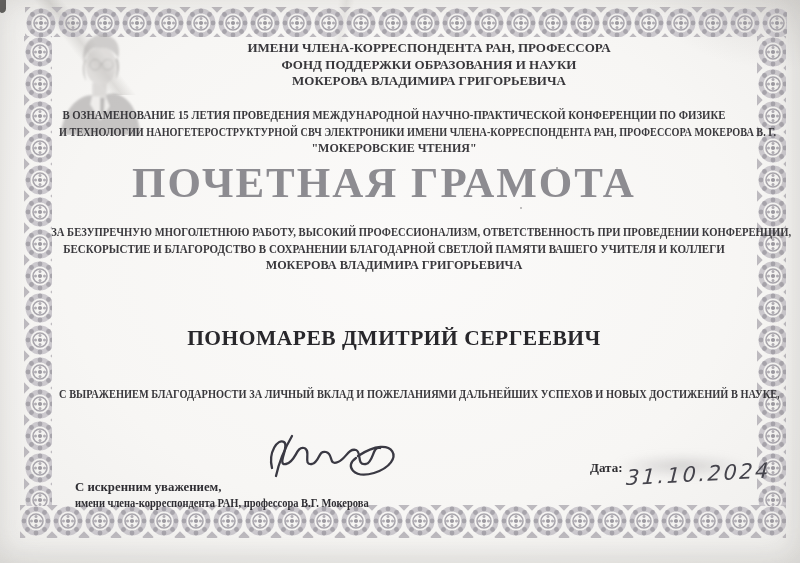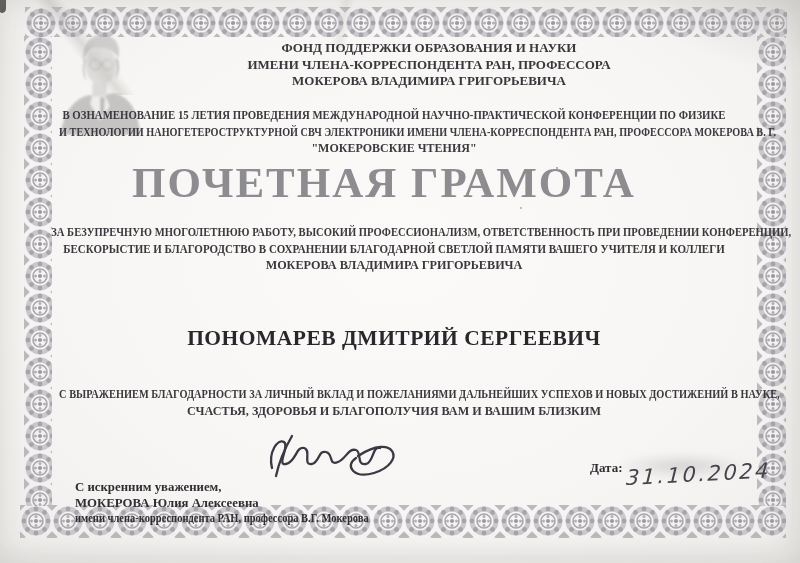--- a/index.html
+++ b/index.html
@@ -130,22 +130,22 @@
       <path d="M28,32 C25,12 39,2 50,4 C61,6 67,15 64,28 C58,20 52,16 45,18 C37,15 31,21 28,32 Z" fill="#aeabaa"></path>
       <path d="M29,30 C26,38 27,46 31,52 C28,43 28,35 31,29 Z" fill="#8f8c8a"></path>
       <path d="M63,28 C66,36 65,44 61,50 C63,42 63,34 61,29 Z" fill="#8f8c8a"></path>
       <circle cx="40" cy="35" r="5.5" fill="none" stroke="#8f8c8a" stroke-width="1"></circle>
       <circle cx="53" cy="35" r="5.5" fill="none" stroke="#8f8c8a" stroke-width="1"></circle>
       <line x1="45" y1="34" x2="48" y2="34" stroke="#8f8c8a" stroke-width="1"></line>
     </g>
   </svg>
 
   <div class="txt org-header">
+    <span class="line">ИМЕНИ ЧЛЕНА-КОРРЕСПОНДЕНТА РАН, ПРОФЕССОРА</span>
     <span class="line">ФОНД ПОДДЕРЖКИ ОБРАЗОВАНИЯ И НАУКИ</span>
-    <span class="line">ИМЕНИ ЧЛЕНА-КОРРЕСПОНДЕНТА РАН, ПРОФЕССОРА</span>
     <span class="line">МОКЕРОВА ВЛАДИМИРА ГРИГОРЬЕВИЧА</span>
   </div>
 
   <div class="txt occasion">
     <span class="line sx90">В ОЗНАМЕНОВАНИЕ 15 ЛЕТИЯ ПРОВЕДЕНИЯ МЕЖДУНАРОДНОЙ НАУЧНО-ПРАКТИЧЕСКОЙ КОНФЕРЕНЦИИ ПО ФИЗИКЕ</span>
     <span class="line sx85">И ТЕХНОЛОГИИ НАНОГЕТЕРОСТРУКТУРНОЙ СВЧ ЭЛЕКТРОНИКИ ИМЕНИ ЧЛЕНА-КОРРЕСПОНДЕНТА РАН, ПРОФЕССОРА МОКЕРОВА В. Г.</span>
     <span class="line">"МОКЕРОВСКИЕ ЧТЕНИЯ"</span>
   </div>
 
   <div class="txt cert-title">ПОЧЕТНАЯ ГРАМОТА</div>
@@ -154,26 +154,24 @@
     <span class="line sx87">ЗА БЕЗУПРЕЧНУЮ МНОГОЛЕТНЮЮ РАБОТУ, ВЫСОКИЙ ПРОФЕССИОНАЛИЗМ, ОТВЕТСТВЕННОСТЬ ПРИ ПРОВЕДЕНИИ КОНФЕРЕНЦИИ,</span>
     <span class="line sx90">БЕСКОРЫСТИЕ И БЛАГОРОДСТВО В СОХРАНЕНИИ БЛАГОДАРНОЙ СВЕТЛОЙ ПАМЯТИ ВАШЕГО УЧИТЕЛЯ И КОЛЛЕГИ</span>
     <span class="line">МОКЕРОВА ВЛАДИМИРА ГРИГОРЬЕВИЧА</span>
   </div>
 
 
   <div class="txt recipient">ПОНОМАРЕВ ДМИТРИЙ СЕРГЕЕВИЧ</div>
 
   <div class="txt gratitude">
     <span class="line sx85">С ВЫРАЖЕНИЕМ БЛАГОДАРНОСТИ ЗА ЛИЧНЫЙ ВКЛАД И ПОЖЕЛАНИЯМИ ДАЛЬНЕЙШИХ УСПЕХОВ И НОВЫХ ДОСТИЖЕНИЙ В НАУКЕ,</span>
-    <span class="line">СЧАСТЬЯ, ЗДОРОВЬЯ И БЛАГОПОЛУЧИЯ ВАМ И ВАШИМ БЛИЗКИМ</span>
   </div>
 
   <div class="signatory">
     <span class="line">С искренним уважением,</span>
-    <span class="line">МОКЕРОВА Юлия Алексеевна</span>
     <span class="line sig-line4">имени члена-корреспондента РАН, профессора В.Г. Мокерова</span>
   </div>
 
   <svg class="scrawl" viewBox="0 0 145 62">
     <g fill="none" stroke="#3a3943" stroke-width="2.3" stroke-linecap="round">
       <path d="M30,8 C23,20 17,34 14,48"></path>
       <path d="M10,40 C6,24 16,10 22,14 C28,18 14,38 24,36 C34,34 34,18 42,20 C50,22 40,38 50,36 C58,34 56,22 64,24 C72,26 66,38 76,34 C84,31 86,20 94,22 C100,24 94,38 104,36 C112,34 110,18 118,20"></path>
       <path d="M96,28 C132,4 146,34 112,45 C92,51 82,38 94,30"></path>
     </g>
   </svg>

